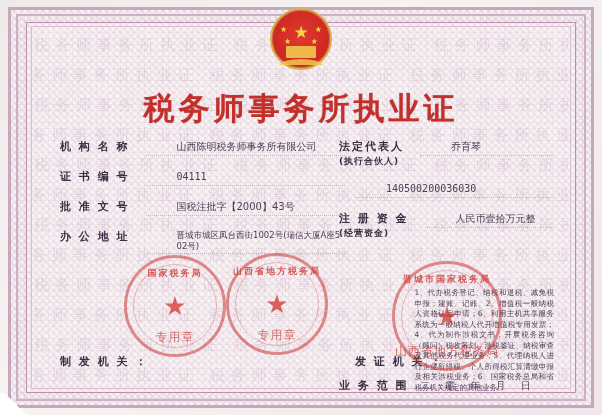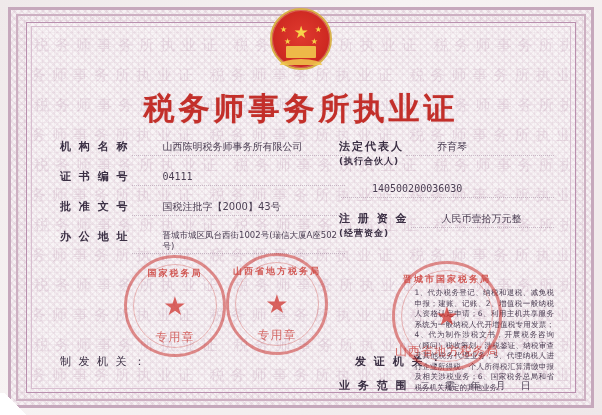--- a/index.html
+++ b/index.html
@@ -178,21 +178,21 @@
     font-weight: bold;
   }
   .f-label .sub {
     display: block;
     font-size: 9px;
     letter-spacing: 1px;
     font-weight: bold;
   }
   .f-value {
     flex: 1 1 auto;
-    margin-left: 2px;
+    margin-left: 16px;
     font-size: 10px;
     color: #4a3d52;
     line-height: 14px;
     border-bottom: 1px dotted rgba(120,90,120,0.35);
     padding-bottom: 1px;
     min-height: 13px;
     word-break: break-all;
     padding-left: 31px;
   }
   .f-value.mono {
@@ -221,21 +221,21 @@
   }
 
   
   .issuer {
     position: absolute;
     left: 60px;
     bottom: 46px;
     font-size: 11px;
     letter-spacing: 2px;
     color: #3b2f44;
-    font-weight: normal;
+    font-weight: bold;
   }
   .issue-org {
     position: absolute;
     left: 355px;
     bottom: 46px;
     font-size: 11px;
     letter-spacing: 2px;
     color: #3b2f44;
     font-weight: bold;
   }

